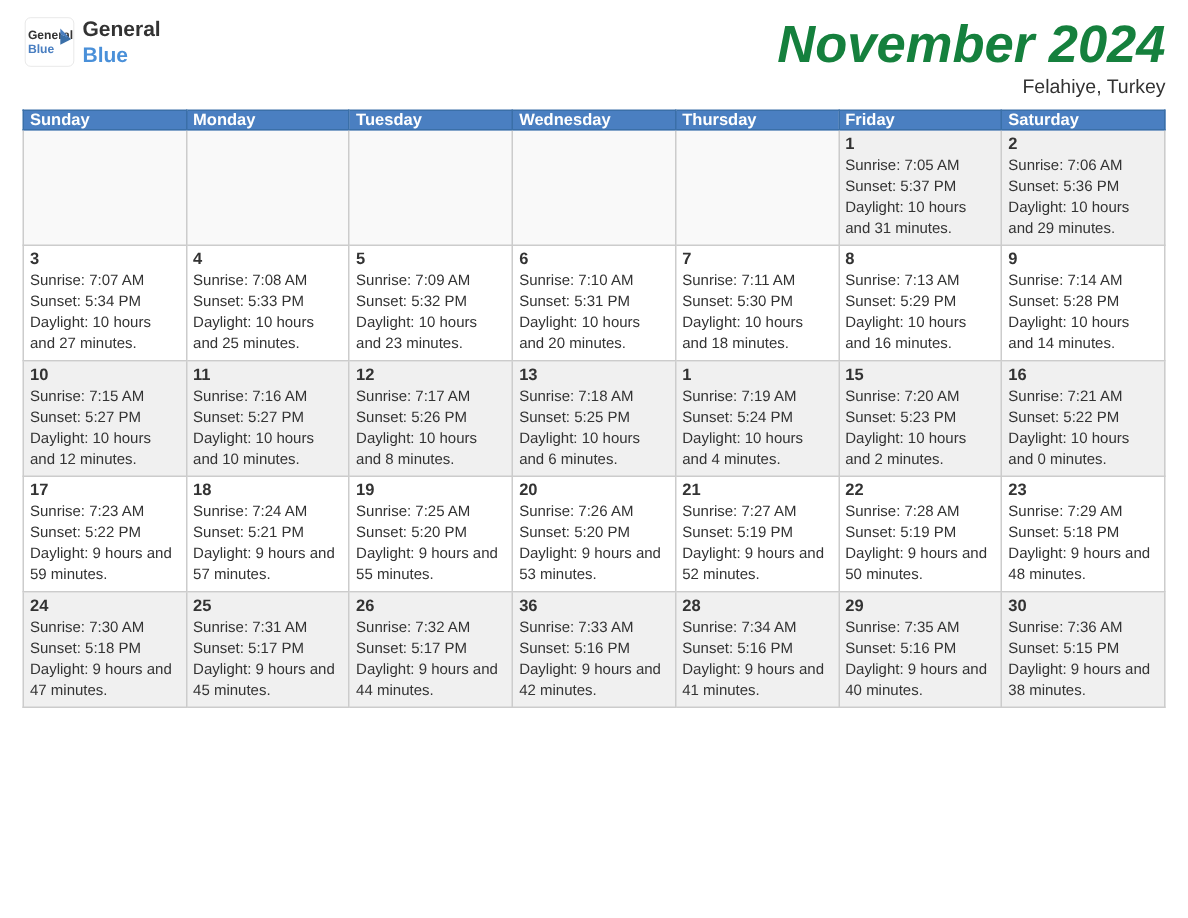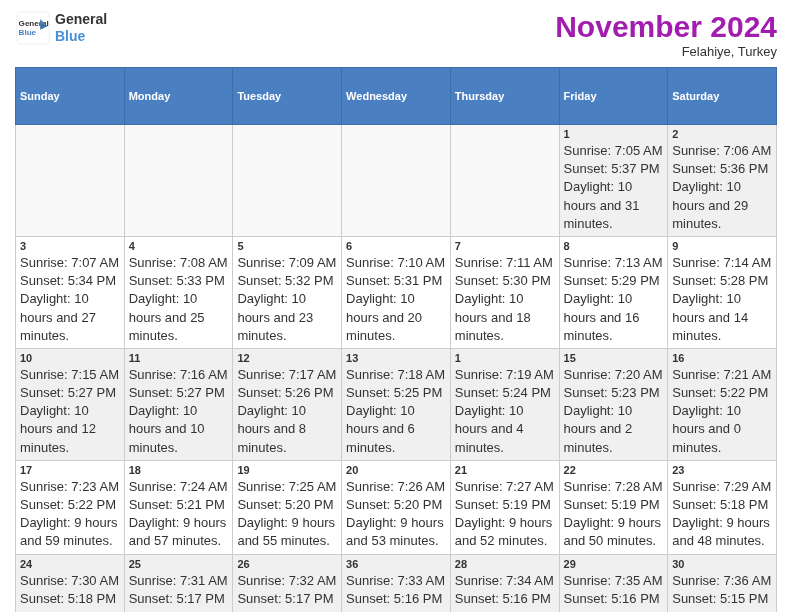--- a/index.html
+++ b/index.html
@@ -35,38 +35,39 @@
       color: #4a90d9;
     }
     .logo-icon {
       width: 36px;
       height: 36px;
     }
     .title-block {
       text-align: right;
     }
     .month-title {
-      font-size: 30px;
-      font-weight: bold;
-      color: #a21caf;
+      font-size: 35px;
+      font-weight: bold;
+      color: #15803d;
+      font-style: italic;
     }
     .location {
       font-size: 13px;
       color: #333;
     }
     .calendar {
       width: 100%;
       border-collapse: collapse;
     }
     .calendar th {
       background-color: #4a7fc1;
       color: #fff;
       font-size: 11px;
       font-weight: bold;
-      padding: 22px 4px;
+      padding: 0 4px;
       text-align: left;
       border: 1px solid #3a6fa8;
     }
     .calendar td {
       border: 1px solid #ccc;
       vertical-align: top;
       padding: 3px 4px;
       font-size: 9.5px;
       color: #333;
       width: calc(100% / 7);
@@ -79,21 +80,21 @@
     .calendar td.shaded {
       background: #f0f0f0;
     }
     .day-num {
       font-weight: bold;
       font-size: 11px;
       display: block;
       margin-bottom: 2px;
     }
     .day-info {
-      font-size: 13px;
+      font-size: 10px;
       line-height: 1.4;
       color: #333;
     }
   </style>
 </head>
 <body>
 
 <div class="page">
   <div class="header">
     <div class="logo">

